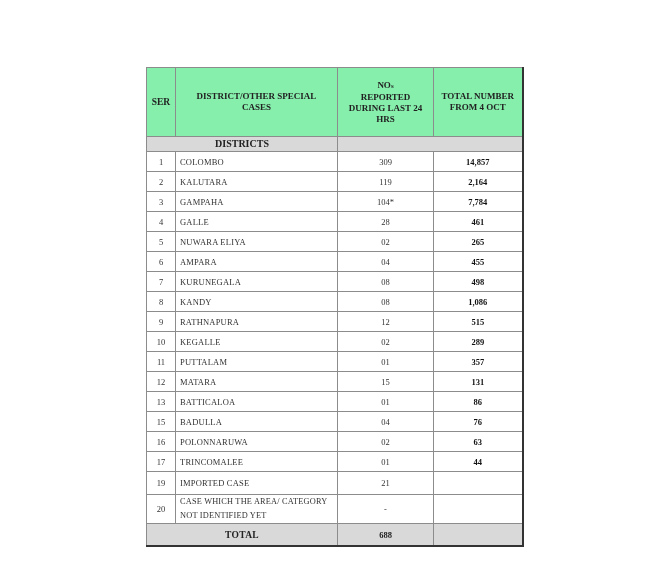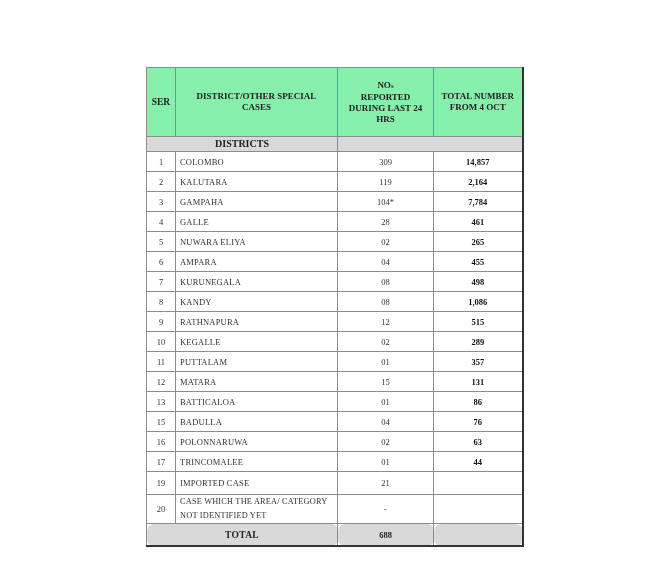--- a/index.html
+++ b/index.html
@@ -103,21 +103,20 @@
     }
     tbody tr.tall-row td {
       height: 22px;
     }
     tr.total-row td {
       background: #d9d9d9;
       height: 21px;
       font-weight: bold;
       text-align: center;
       vertical-align: middle;
-      border-radius: 7px;
     }
     tr.total-row td.total-label {
       font-size: 9.5px;
       letter-spacing: 0.3px;
     }
     tr.total-row td.total-reported {
       font-size: 8.5px;
     }
     tr.total-row td {
       border-bottom: 2px solid #333;

